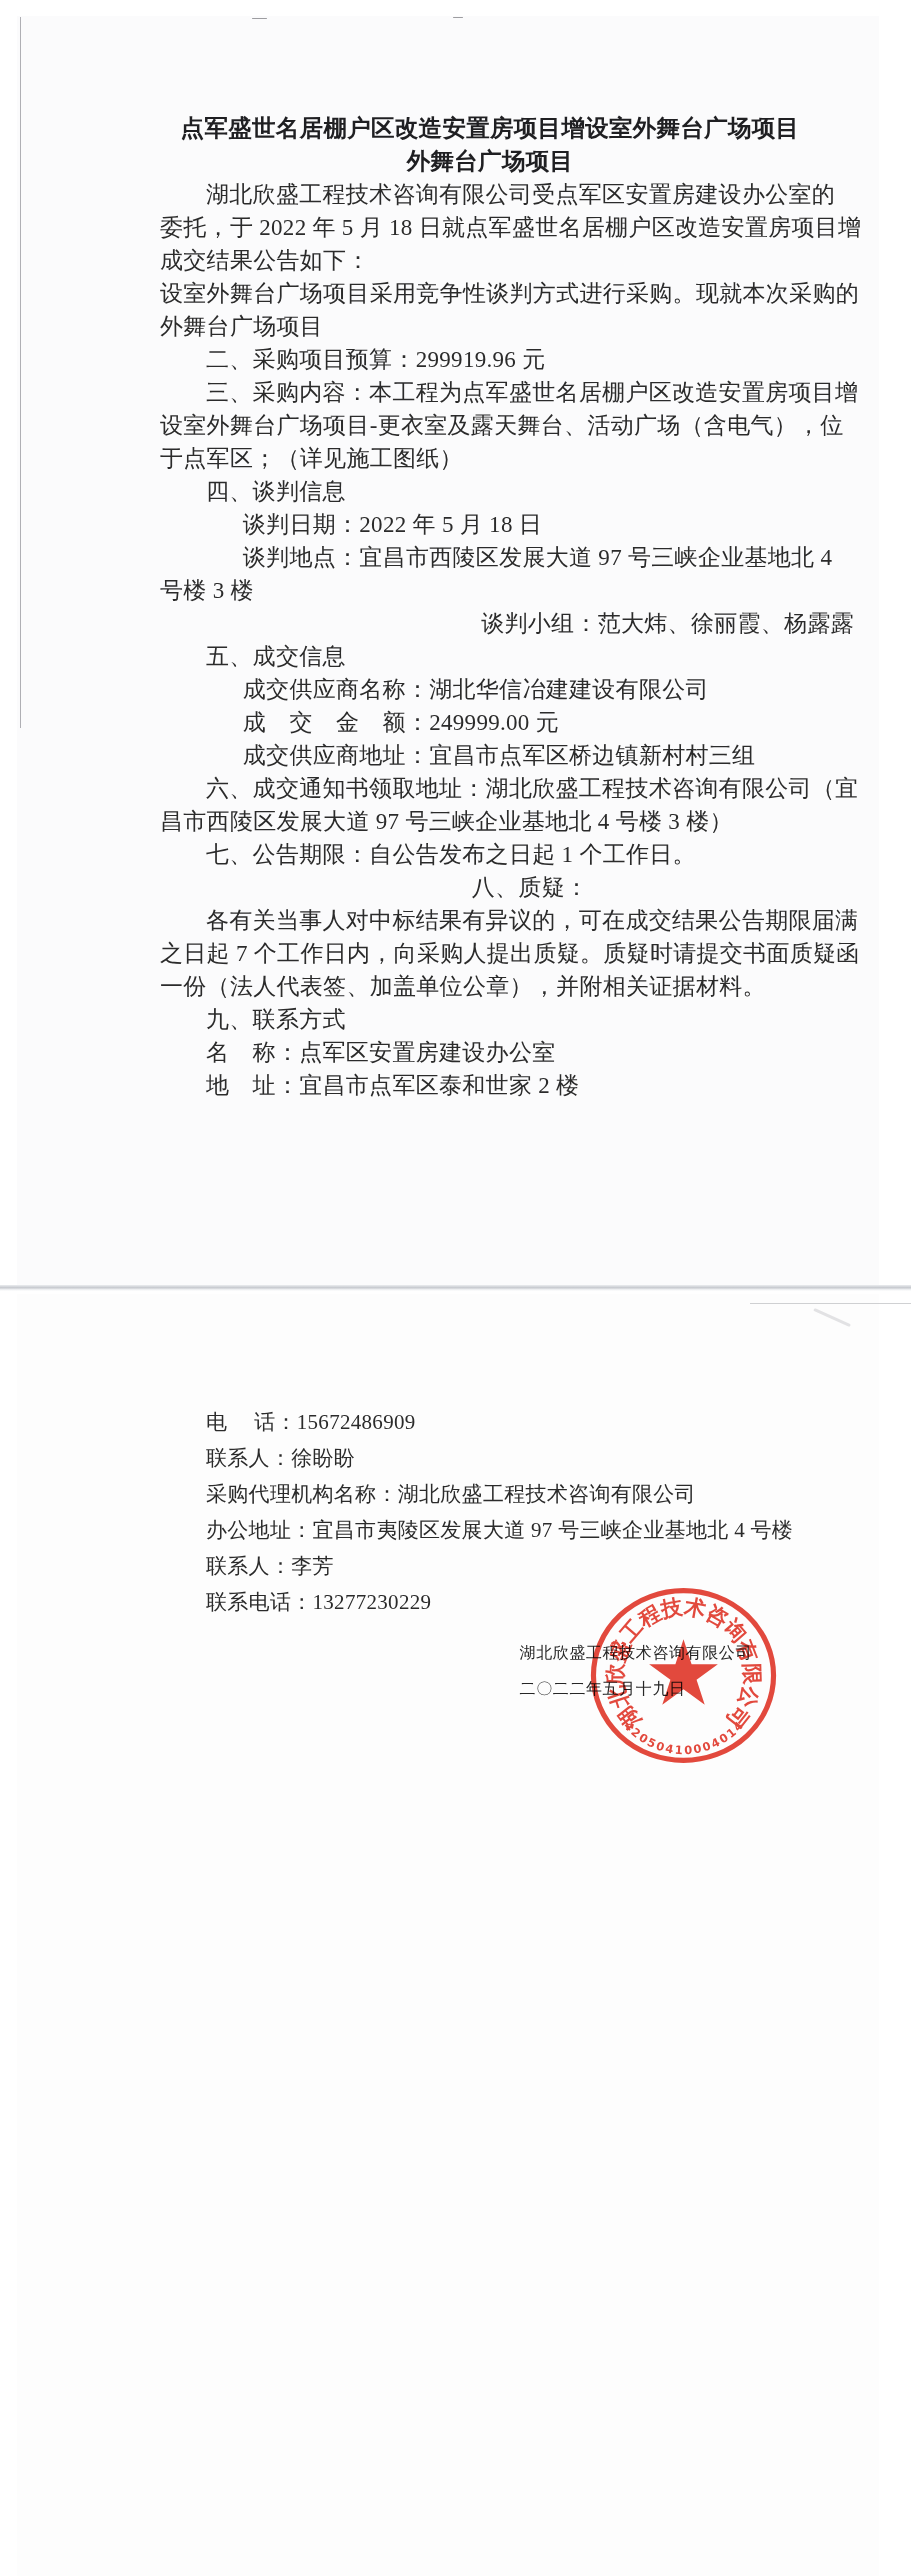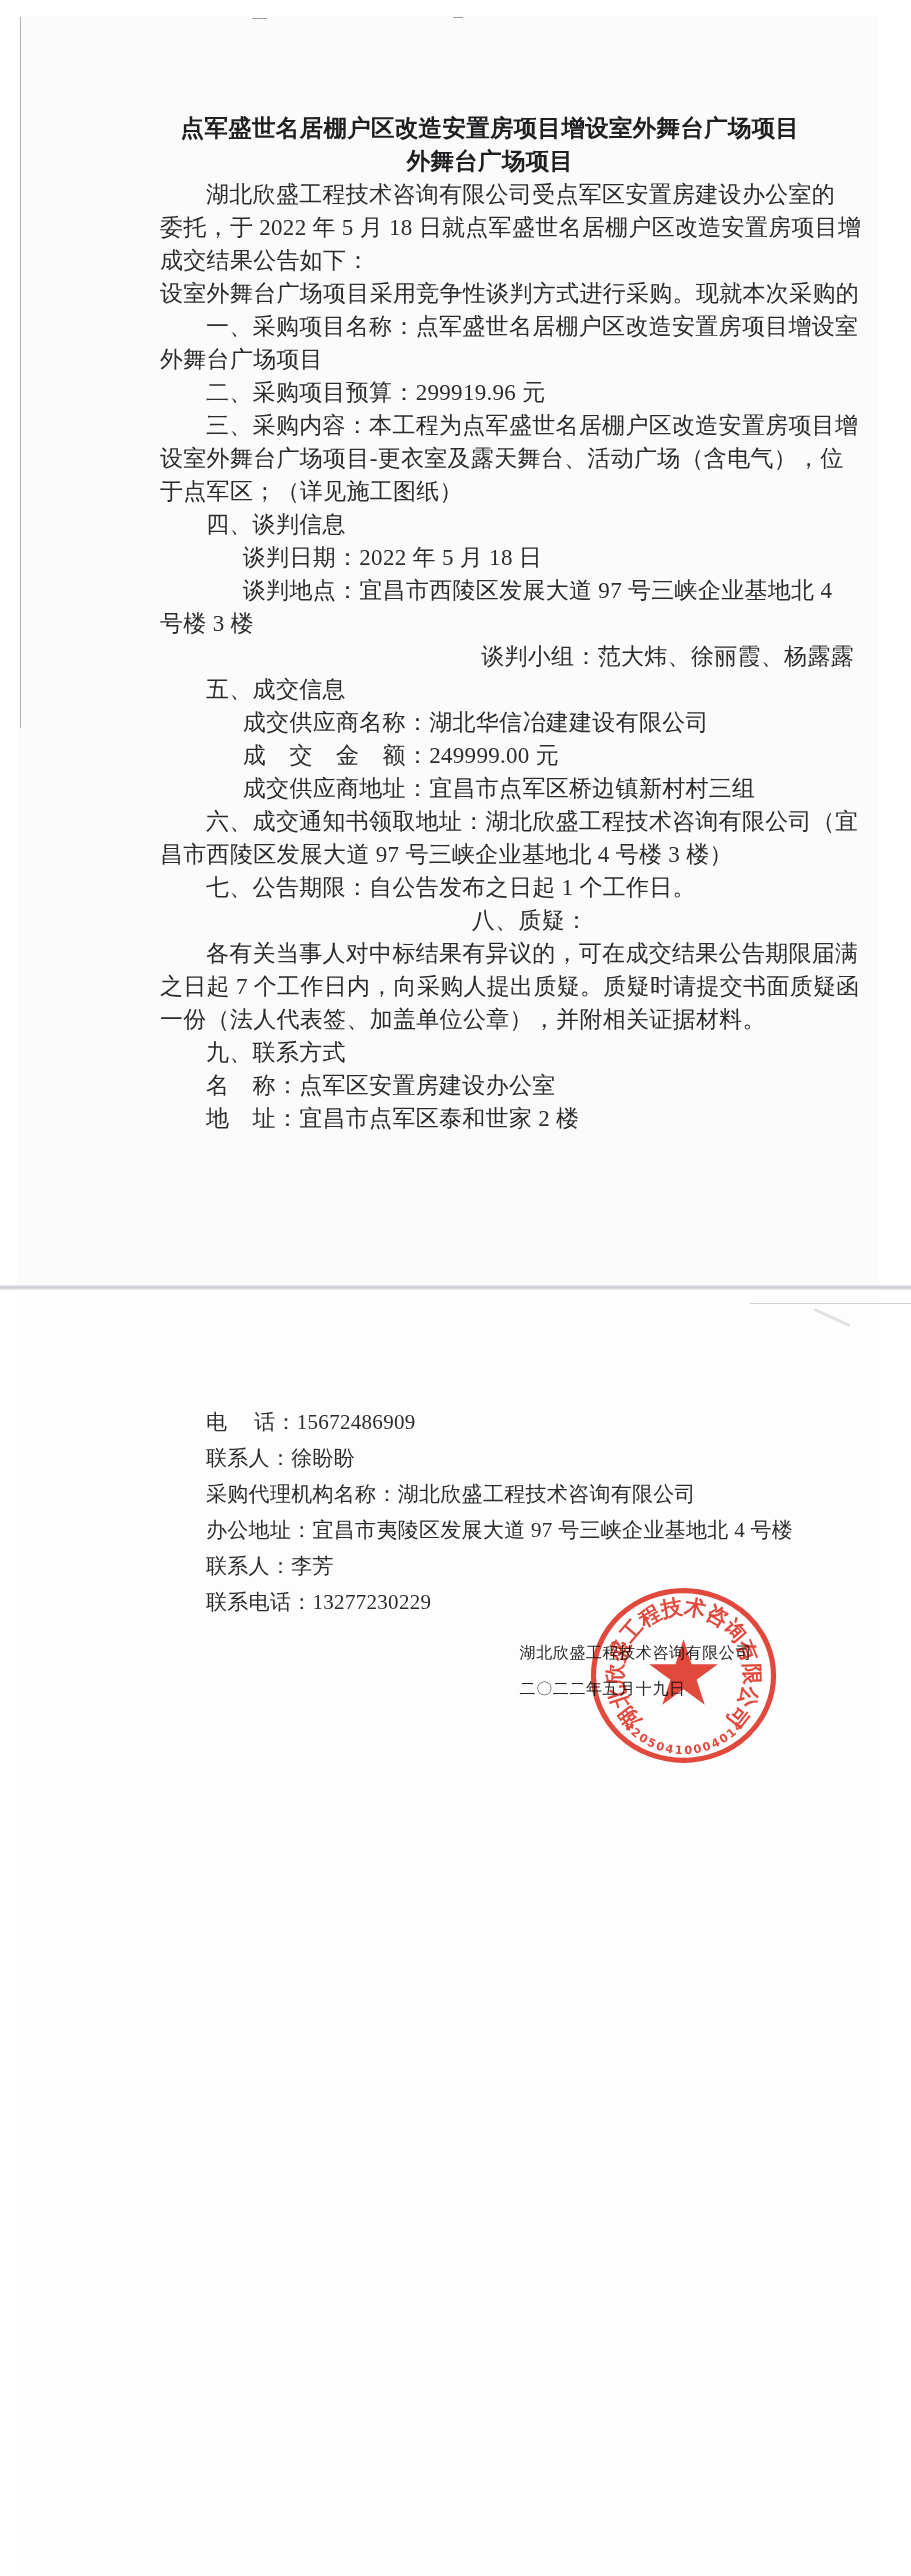--- a/index.html
+++ b/index.html
@@ -72,21 +72,20 @@
   <div class="p1-content">
     <div>
         <div class="title-line">点军盛世名居棚户区改造安置房项目增设室外舞台广场项目</div>
         <div class="title-line">外舞台广场项目</div>
       </div>
     <div>
         <div class="body-line" style="padding-left: 2em;">湖北欣盛工程技术咨询有限公司受点军区安置房建设办公室的</div>
         <div class="body-line">委托，于 2022 年 5 月 18 日就点军盛世名居棚户区改造安置房项目增</div>
         <div class="body-line">成交结果公告如下：</div>
         <div class="body-line">设室外舞台广场项目采用竞争性谈判方式进行采购。现就本次采购的</div>
-        <div class="body-line" style="padding-left: 2em;">一、采购项目名称：点军盛世名居棚户区改造安置房项目增设室</div>
         <div class="body-line">外舞台广场项目</div>
         <div class="body-line" style="padding-left: 2em;">二、采购项目预算：299919.96 元</div>
         <div class="body-line" style="padding-left: 2em;">三、采购内容：本工程为点军盛世名居棚户区改造安置房项目增</div>
         <div class="body-line">设室外舞台广场项目-更衣室及露天舞台、活动广场（含电气），位</div>
         <div class="body-line">于点军区；（详见施工图纸）</div>
         <div class="body-line" style="padding-left: 2em;">四、谈判信息</div>
         <div class="body-line" style="padding-left: 3.6em;">谈判日期：2022 年 5 月 18 日</div>
         <div class="body-line" style="padding-left: 3.6em;">谈判地点：宜昌市西陵区发展大道 97 号三峡企业基地北 4</div>
         <div class="body-line">号楼 3 楼</div>
         <div class="body-line" style="padding-left: 3.6em; text-align: right;">谈判小组：范大炜、徐丽霞、杨露露</div>

